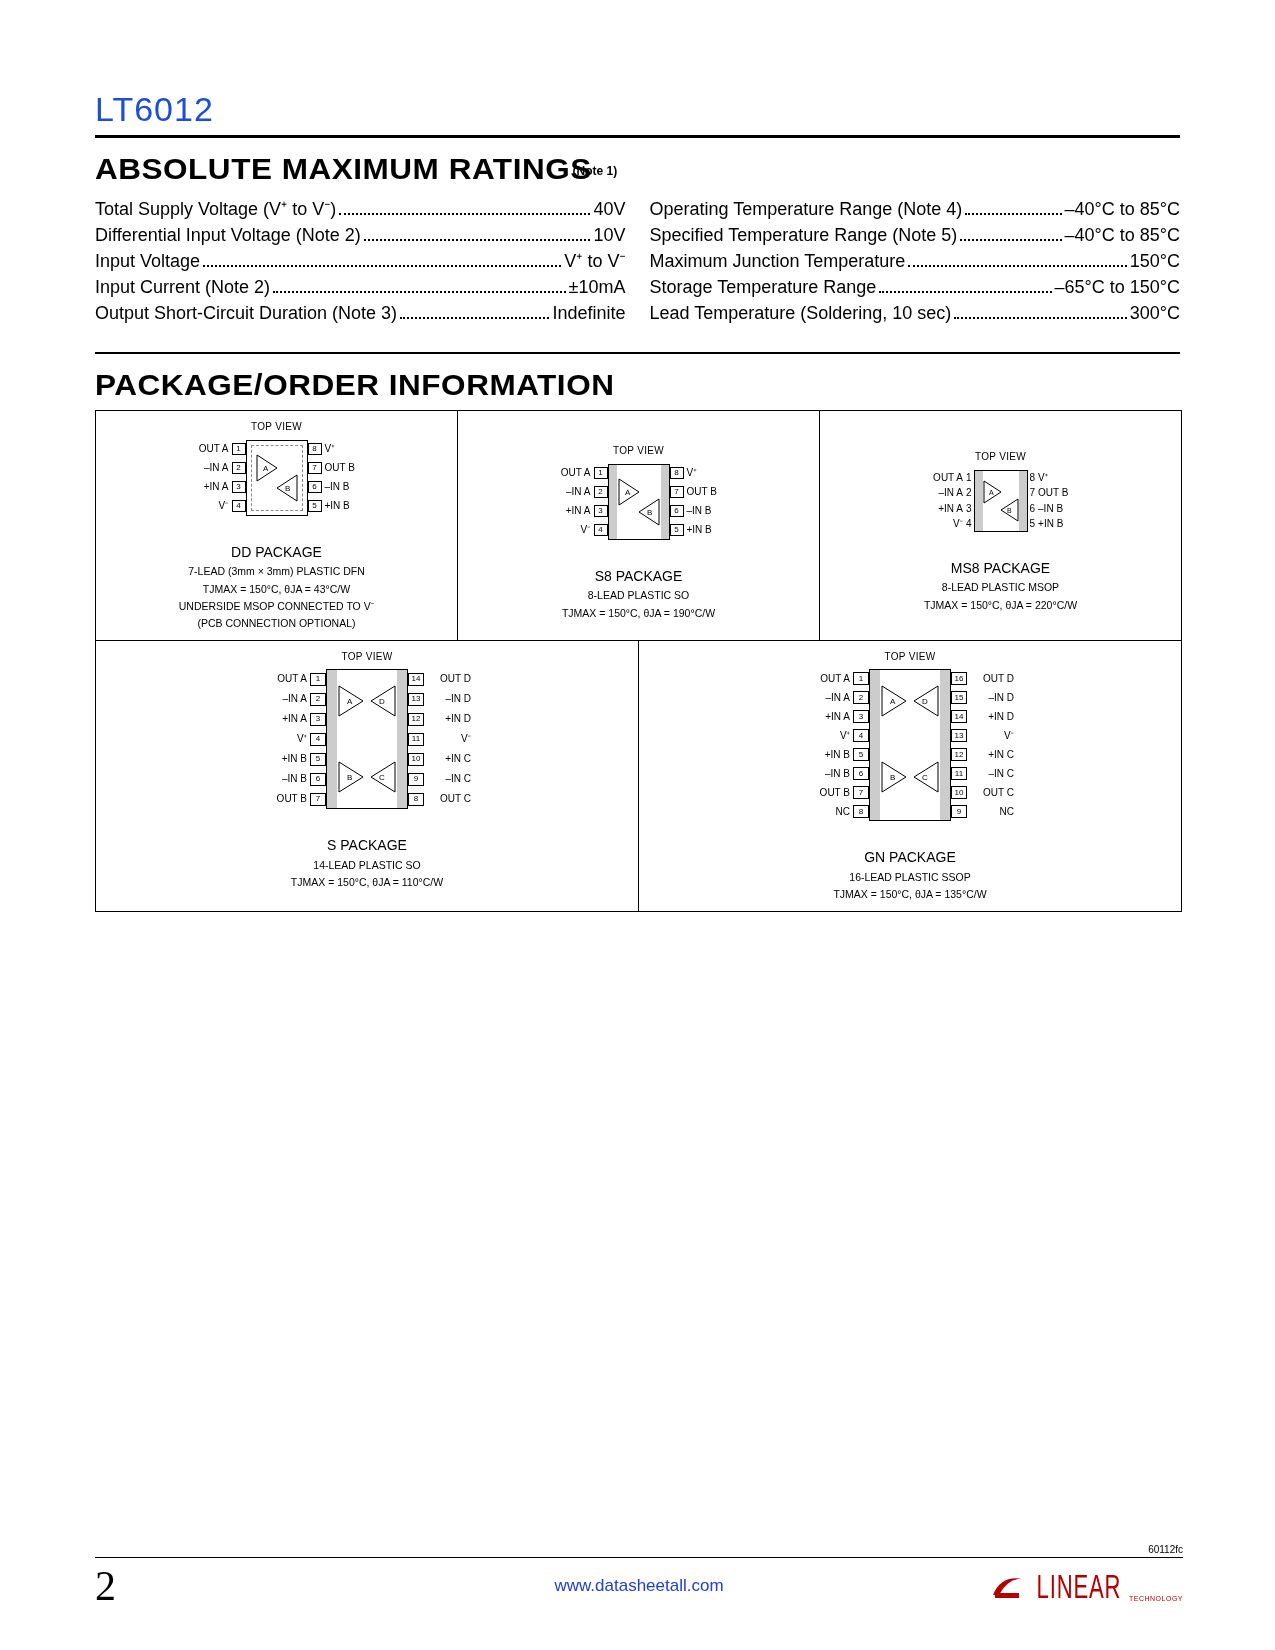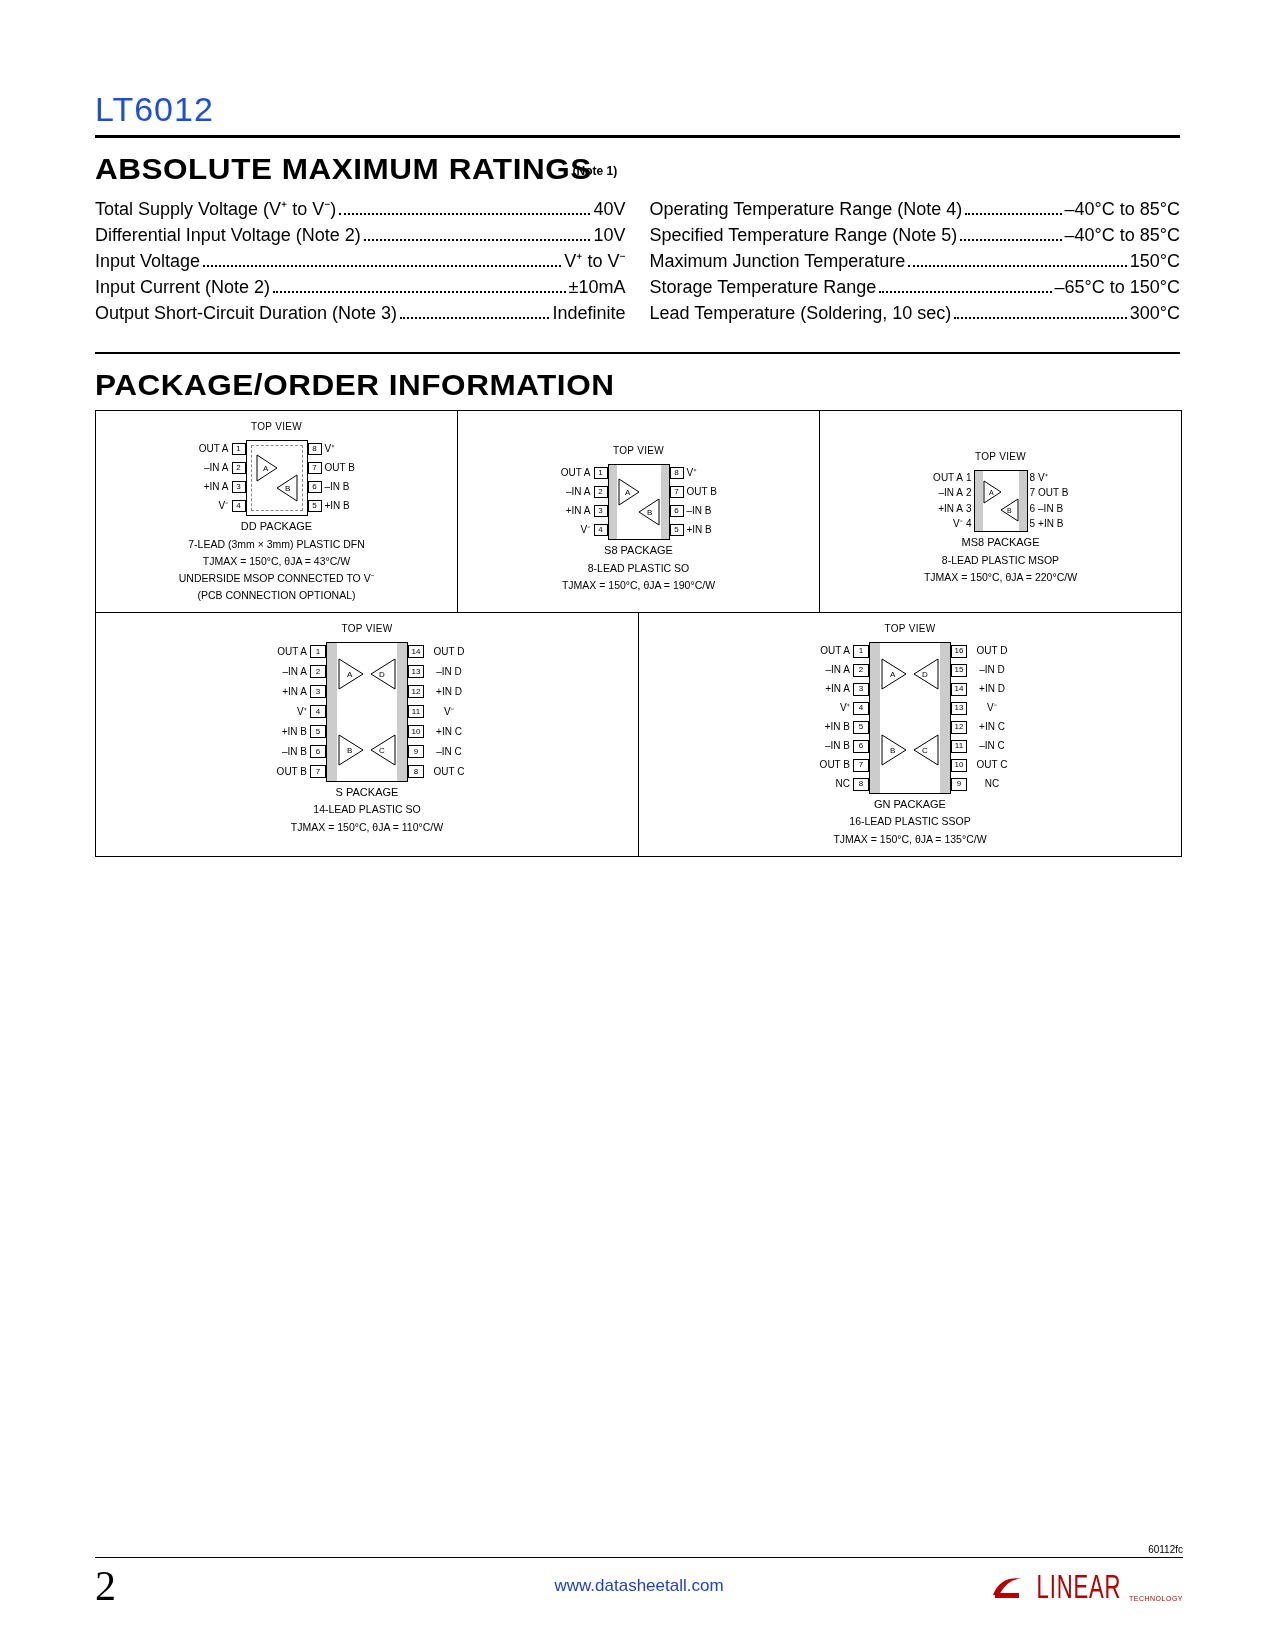--- a/index.html
+++ b/index.html
@@ -92,21 +92,21 @@
     flex-direction: column;
     align-items: center;
     justify-content: flex-start;
   }
   .pkg-cell:last-child { border-right: none; }
   .pkg-row1 .pkg-cell { flex: 1; }
   .pkg-row2 .pkg-cell { flex: 1; }
 
   .top-view { font-size: 10px; margin-bottom: 4px; letter-spacing: 0.3px;}
   .pkg-sub { font-size: 10.5px; margin-top: 4px; }
-  .pkg-name { font-size: 11px; }
+  .pkg-name { font-size: 14px; margin-top: 24px; }
 
   
   .chip8 {
     display: flex;
     align-items: stretch;
     margin: 2px 0 4px 0;
   }
   .chip8 .labels {
     display: flex;
     flex-direction: column;
@@ -145,21 +145,21 @@
     margin: 2px 0 4px 0;
   }
   .chip14 .labels {
     display: flex;
     flex-direction: column;
     justify-content: space-around;
     font-size: 10px;
     line-height: 1;
   }
   .chip14 .labels.left { text-align: right; padding-right: 3px; width:44px;}
-  .chip14 .labels.right { text-align: center; padding-left: 3px; width:44px;}
+  .chip14 .labels.right { text-align: right; padding-left: 3px; width:44px;}
   .chip14 .pins {
     display: flex;
     flex-direction: column;
     justify-content: space-around;
   }
   .chip14 .pin {
     border: 1px solid #000;
     width: 14px;
     height: 11px;
     font-size: 8px;

